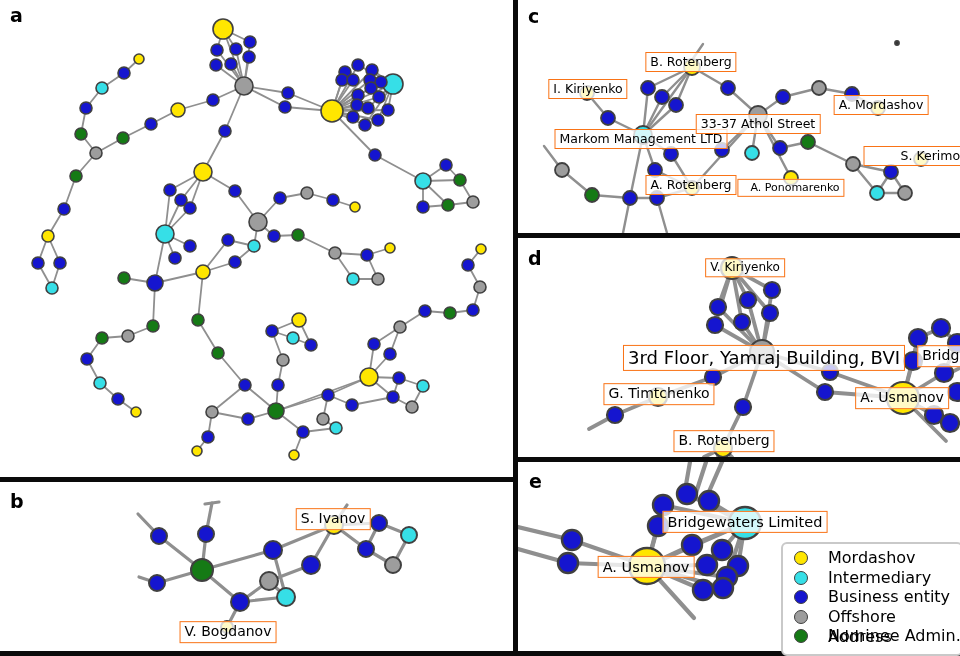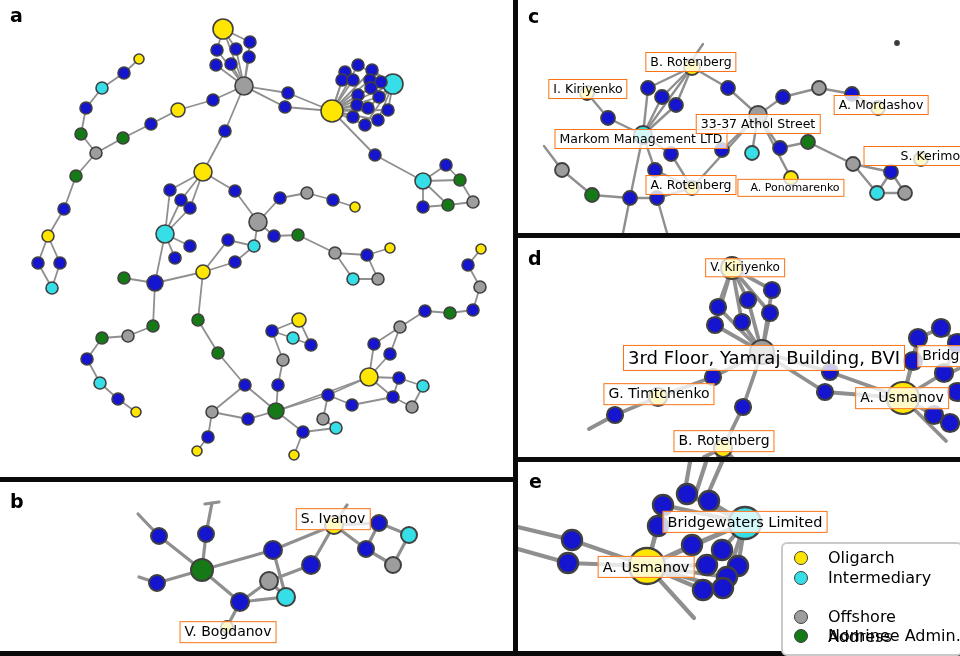--- a/index.html
+++ b/index.html
@@ -553,25 +553,29 @@
         <circle cx="568" cy="563" r="10" fill="#1515cf" stroke="#404040" stroke-width="2.4"></circle>
         <circle cx="745" cy="523" r="16" fill="#36dfe7" stroke="#404040" stroke-width="2.4"></circle>
         <circle cx="647" cy="566" r="18" fill="#ffe600" stroke="#404040" stroke-width="2.4"></circle>
       </svg>
       <div class="nlabel" style="left: 227px; top: 60px; font-size: 14.5px;">Bridgewaters Limited</div>
       <div class="nlabel" style="left: 128px; top: 105px; font-size: 14.5px;">A. Usmanov</div>
     </div>
     <div class="legend" style="left: 781px; top: 542px; width: 178px; height: 110px;">
       <div class="legend-row" style="top: 4px;">
         <span class="legend-swatch" style="background: rgb(255, 230, 0);"></span>
-        <span class="legend-label">Oligarch</span>
+        <span class="legend-label">Mordashov</span>
       </div>
       <div class="legend-row" style="top: 23.6px;">
         <span class="legend-swatch" style="background: rgb(54, 223, 231);"></span>
         <span class="legend-label">Intermediary</span>
+      </div>
+      <div class="legend-row" style="top: 43.2px;">
+        <span class="legend-swatch" style="background: rgb(21, 21, 207);"></span>
+        <span class="legend-label">Business entity</span>
       </div>
       <div class="legend-row" style="top: 82.4px;">
         <span class="legend-swatch" style="background: rgb(21, 122, 21);"></span>
         <span class="legend-label">Nominee Admin.</span>
       </div>
       <div class="legend-row" style="top: 62.8px;">
         <span class="legend-swatch" style="background: rgb(157, 157, 157);"></span>
         <span class="legend-label">Offshore Address</span>
       </div>
     </div>

